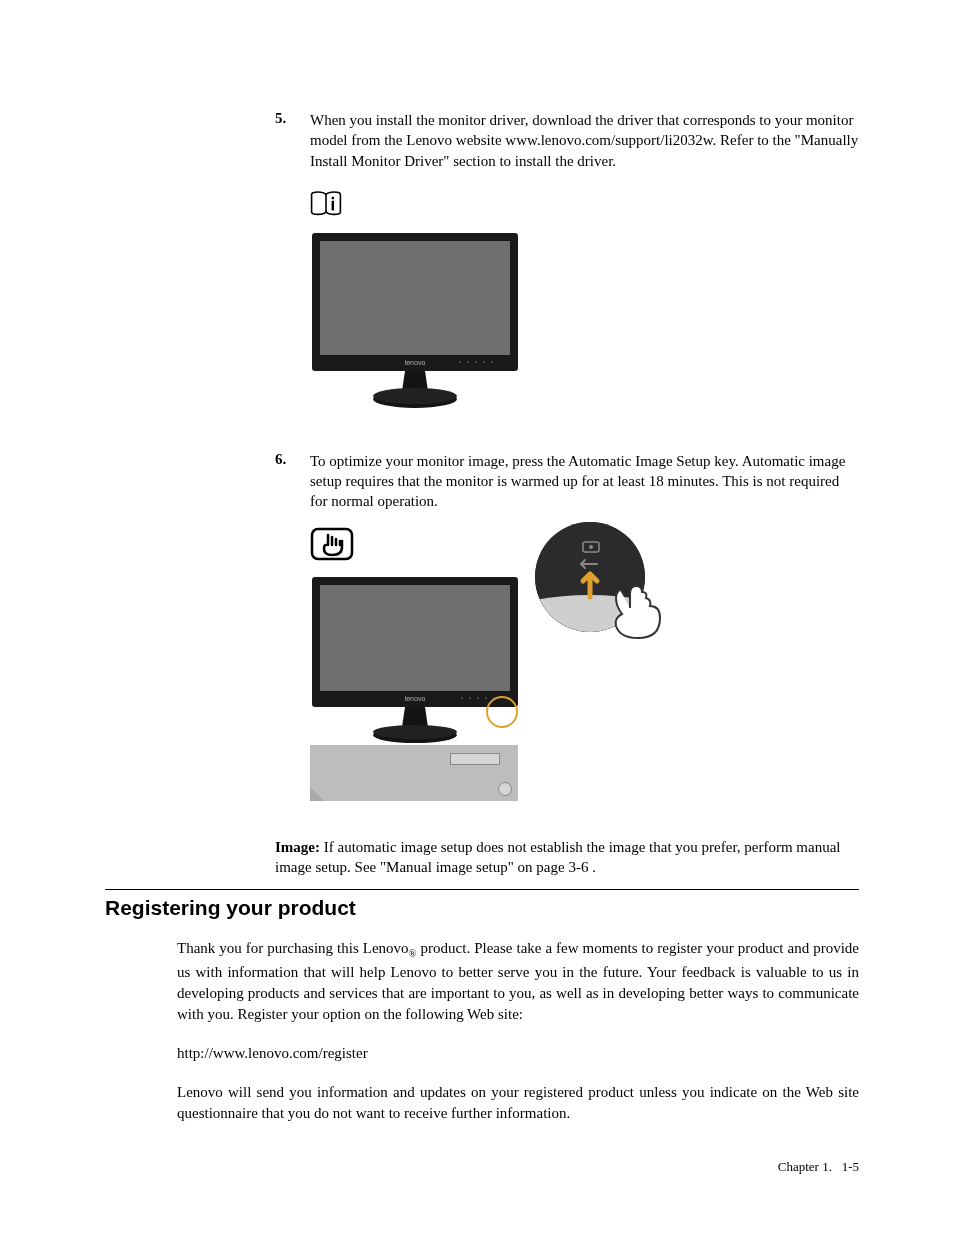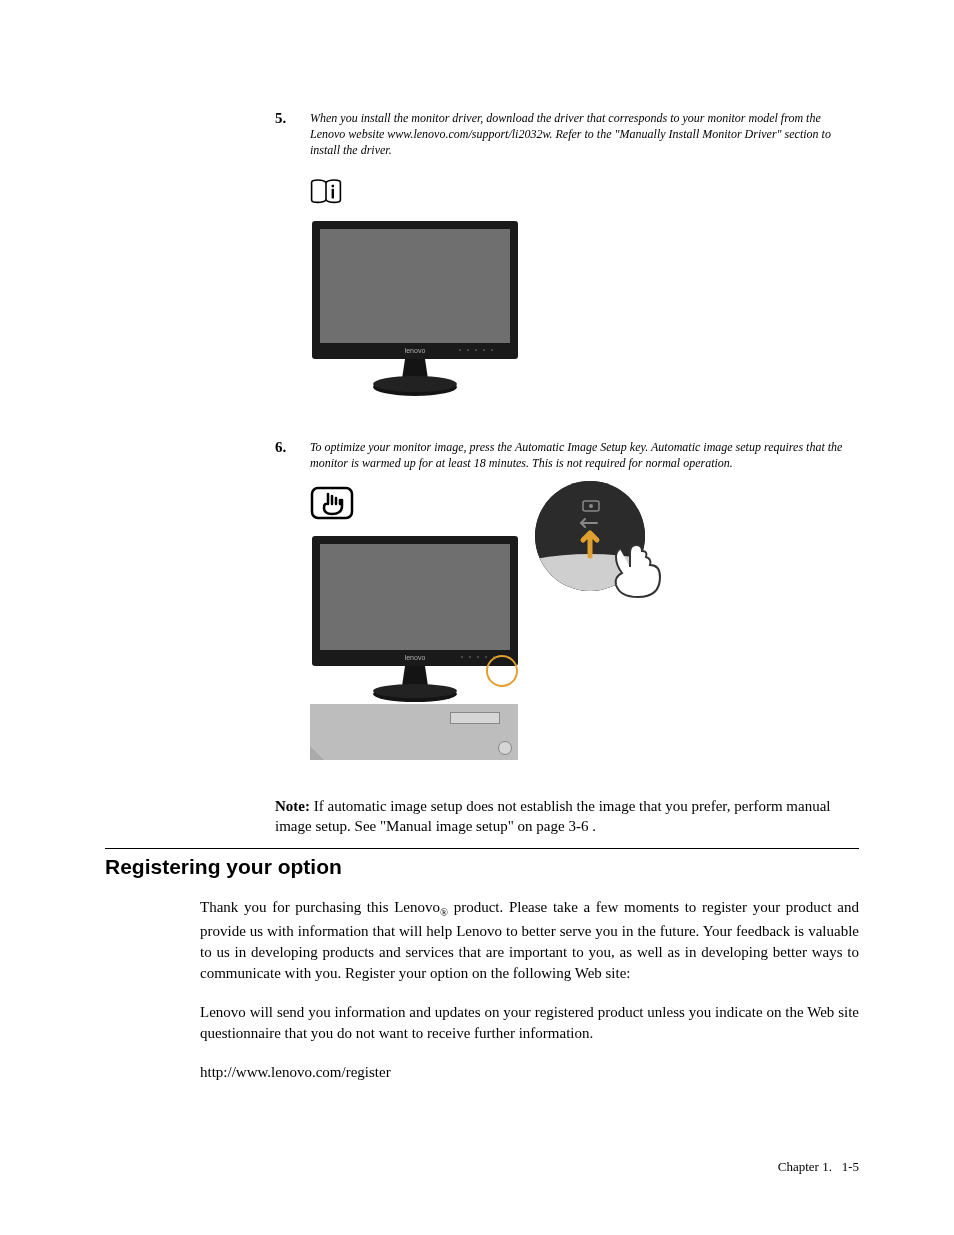--- a/index.html
+++ b/index.html
@@ -33,23 +33,22 @@
   .list-block {
     margin-left: 170px;
   }
   .list-num {
     padding-left: 0;
     width: 35px;
     flex: 0 0 35px;
   }
   .list-body {
     flex: 1;
-    font-size: 12px;
+    font-size: 15px;
     line-height: 1.35;
-    font-style: italic;
   }
   .figure-area {
     margin-left: 205px;
     margin-top: 15px;
     margin-bottom: 40px;
   }
   .note-block {
     margin-left: 170px;
     font-size: 15px;
     line-height: 1.35;
@@ -63,21 +62,21 @@
     border-top: 1px solid #000;
     margin: 0 0 6px 0;
   }
   .section-heading {
     font-family: Arial, Helvetica, sans-serif;
     font-weight: bold;
     font-size: 21px;
     margin: 0 0 18px 0;
   }
   .section-body {
-    margin-left: 95px;
+    margin-left: 72px;
     font-size: 15px;
     line-height: 1.4;
     text-align: justify;
   }
   .section-body p {
     margin: 0 0 18px 0;
   }
   .sub {
     font-size: 0.7em;
     vertical-align: sub;
@@ -264,31 +263,31 @@
 
       <div class="base-unit">
         <div class="base-slot"></div>
         <div class="base-btn"></div>
         <div class="base-corner"></div>
       </div>
     </div>
   </div>
 
   <div class="note-block">
-    <span class="note-label">Note:</span><span> If automatic image setup does not establish the image that you prefer, perform manual image setup. See "Manual image setup" on page 3-6 .</span>
+    <span class="note-label">Image:</span><span> If automatic image setup does not establish the image that you prefer, perform manual image setup. See "Manual image setup" on page 3-6 .</span>
   </div>
 
   <hr class="section-rule">
-  <h2 class="section-heading">Registering your option</h2>
+  <h2 class="section-heading">Registering your product</h2>
 
   <div class="section-body">
     <p>
       <span>Thank you for purchasing this Lenovo</span><span class="sub">®</span><span> product. Please take a few moments to register your product and provide us with information that will help Lenovo to better serve you in the future. Your feedback is valuable to us in developing products and services that are important to you, as well as in developing better ways to communicate with you. Register your option on the following Web site:</span>
     </p>
+    <p>http://www.lenovo.com/register</p>
     <p>Lenovo will send you information and updates on your registered product unless you indicate on the Web site questionnaire that you do not want to receive further information.</p>
-    <p>http://www.lenovo.com/register</p>
   </div>
 
   <div class="footer">
     <span>Chapter 1.</span>&nbsp;&nbsp;&nbsp;<span>1-5</span>
   </div>
 
 </div>
 
 </body></html>

